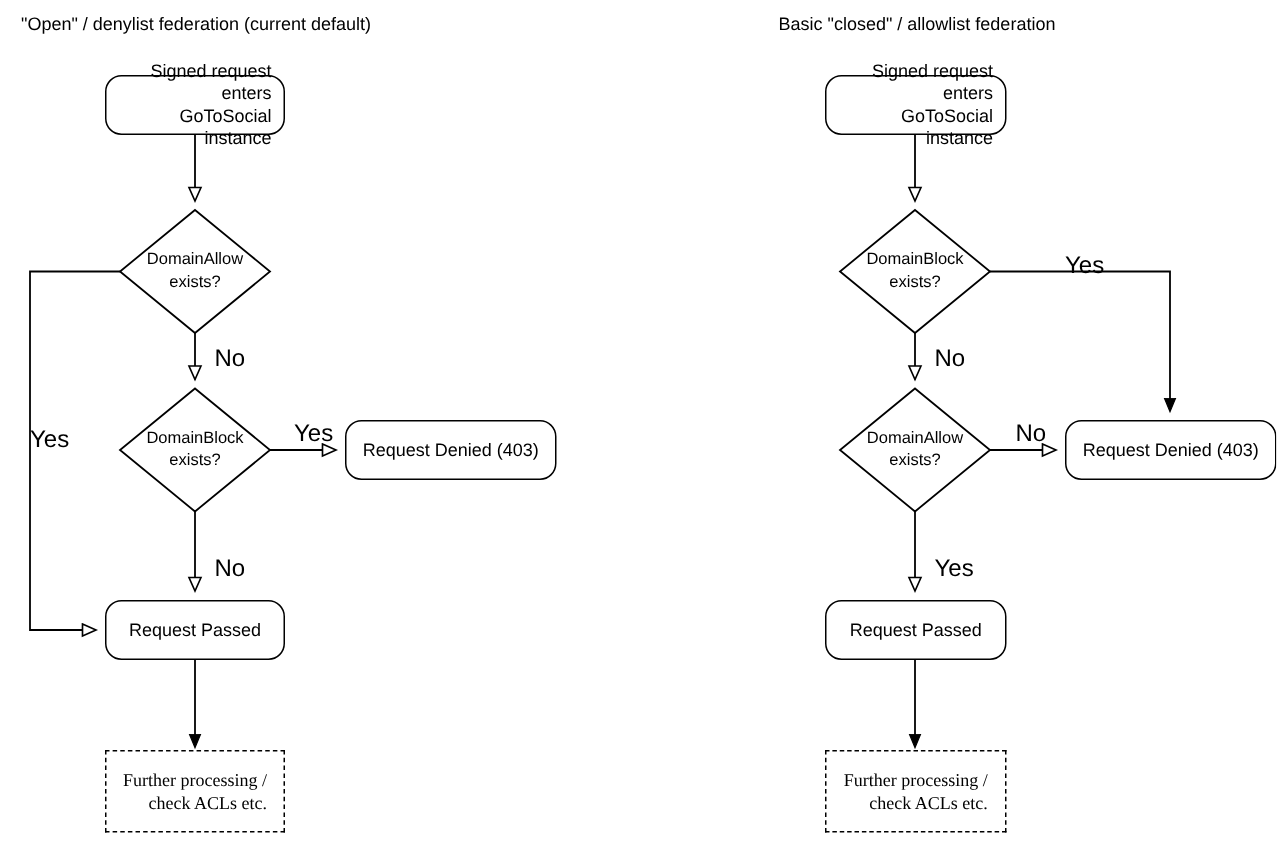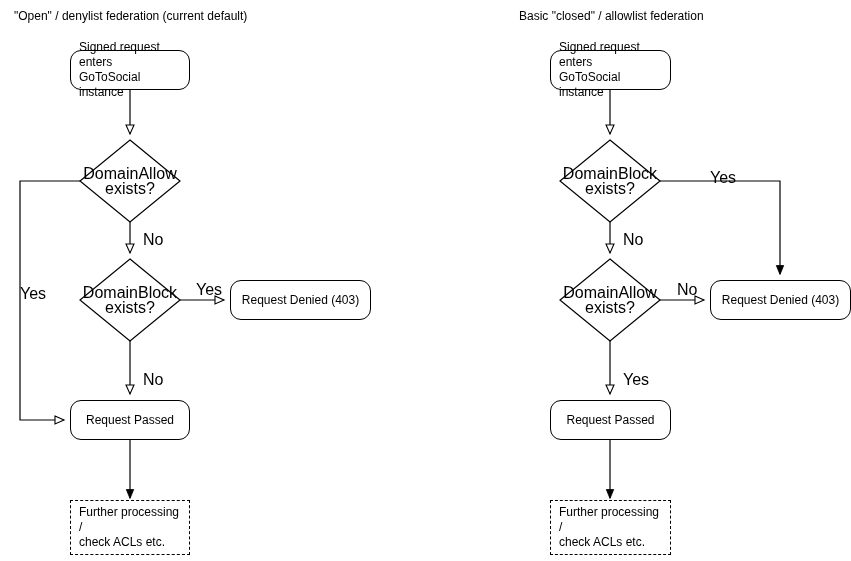--- a/index.html
+++ b/index.html
@@ -33,39 +33,40 @@
     white-space: nowrap;
   }
   .node-box {
     position: absolute;
     box-sizing: border-box;
     border: 1.2px solid #000000;
     background: #ffffff;
     display: flex;
     align-items: center;
     justify-content: center;
-    text-align: left;
+    text-align: right;
     font-size: 12px;
     line-height: 15px;
     color: #000000;
   }
   .node-box.rounded { border-radius: 11px; }
   .node-box.dashed {
     border-style: dashed;
     border-width: 1.4px;
     border-radius: 0;
+    font-family: Liberation Serif, serif;
   }
   .node-box span { display: block; padding: 0 4px; }
   .decision {
     position: absolute;
     display: flex;
     align-items: center;
     justify-content: center;
     text-align: center;
-    font-size: 16px;
+    font-size: 11px;
     line-height: 15px;
     color: #000000;
     pointer-events: none;
   }
   .decision .dlabel { position: relative; z-index: 2; }
   .edge-label {
     position: absolute;
     font-size: 16px;
     line-height: 13px;
     color: #000000;

